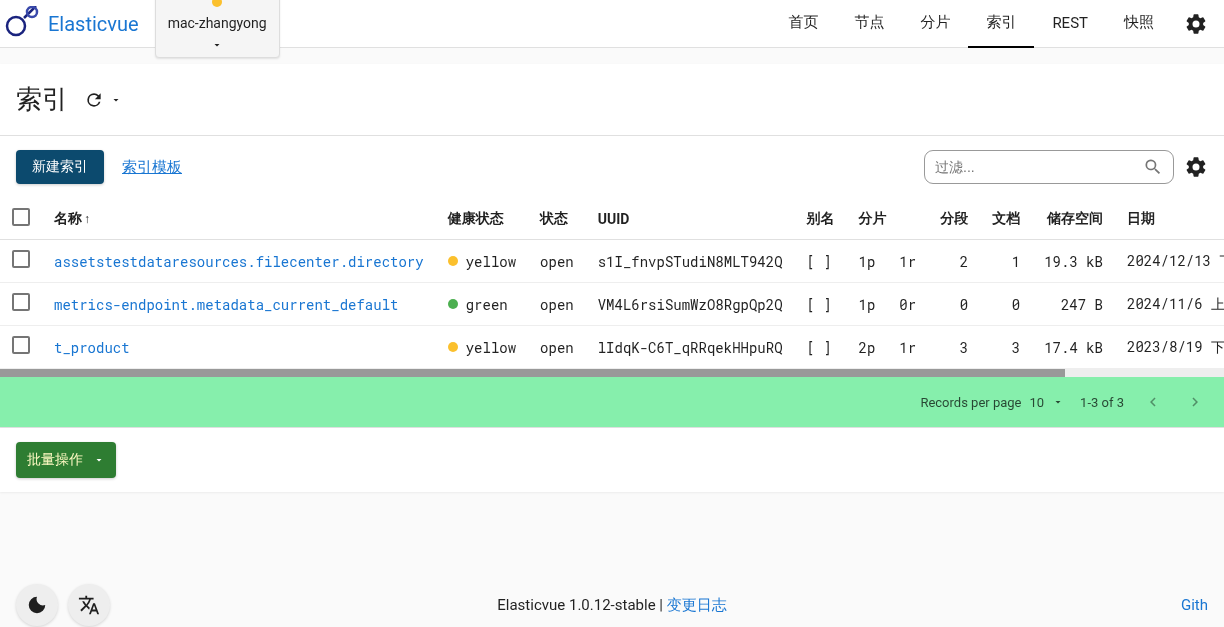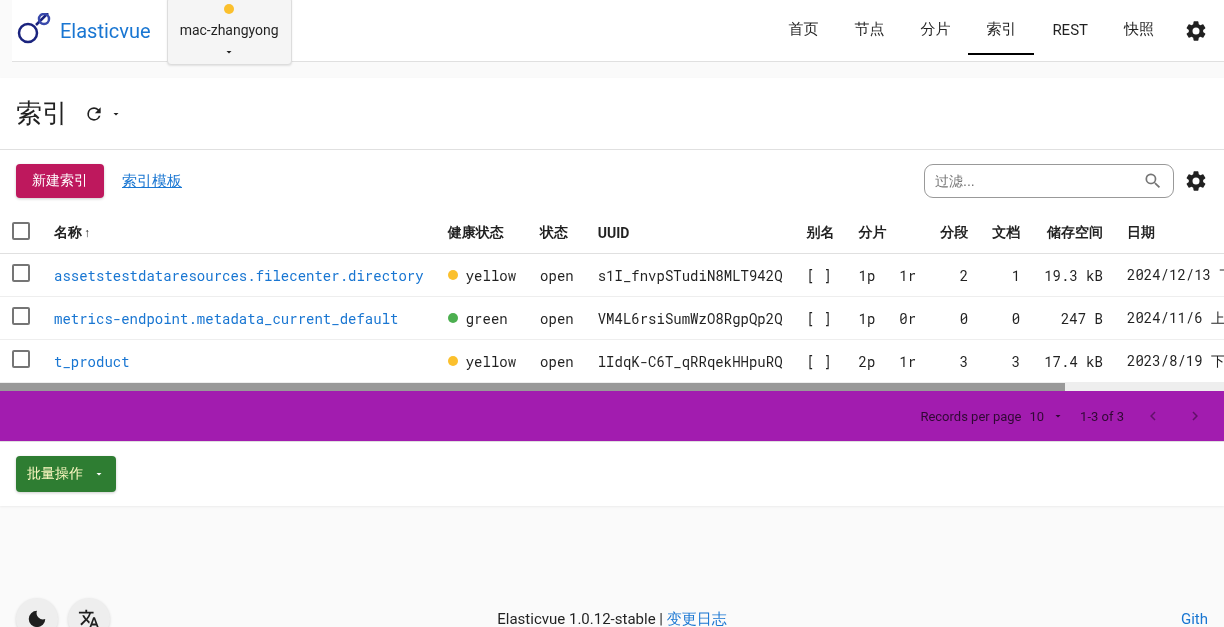--- a/index.html
+++ b/index.html
@@ -1,56 +1,56 @@
 <!DOCTYPE html>
 <html><head>
   <meta charset="utf-8">
   <style>
     * { margin: 0; padding: 0; box-sizing: border-box; }
     body { font-family: Roboto, -apple-system, sans-serif; font-size: 14px; color: rgba(0,0,0,0.87); background: #fafafa; width: 1224px; }
     
-    .app-bar { height: 62px; display: flex; align-items: center; padding: 0 4px; background: #fff; border-bottom: 1px solid #e0e0e0; margin-left: 12px; }
+    .app-bar { height: 48px; display: flex; align-items: center; padding: 0 4px; background: #fff; border-bottom: 1px solid #e0e0e0; }
     .logo-wrap { display: flex; align-items: center; gap: 8px; }
     .logo-icon { width: 36px; height: 36px; }
     .brand { color: #1976d2; font-size: 20px; font-weight: 400; margin-right: 16px; }
     .cluster-chip { display: flex; align-items: center; gap: 8px; background: #f5f5f5; border: 1px solid #ddd; border-radius: 4px; padding: 6px 12px; font-size: 14px; cursor: pointer; box-shadow: 0 1px 2px rgba(0,0,0,0.1); flex-direction: column; }
     .status-dot { width: 10px; height: 10px; border-radius: 50%; }
     .status-yellow { background: #fbc02d; }
     .status-green { background: #4caf50; }
     
     .nav { margin-left: auto; display: flex; align-items: center; gap: 0; }
     .nav-item { padding: 14px 18px; font-size: 15px; color: rgba(0,0,0,0.87); cursor: pointer; border-bottom: 2px solid transparent; }
     .nav-item.active { border-bottom: 2px solid #000; font-weight: 500; }
     .gear-btn { padding: 8px 12px; cursor: pointer; }
     
     .page-header { display: flex; align-items: center; padding: 18px 16px; background: #fff; border-bottom: 1px solid #e0e0e0; box-shadow: 0 1px 2px rgba(0,0,0,0.06); margin-top: 16px; }
     .page-title { font-size: 26px; font-weight: 400; margin-right: 16px; }
     .refresh-group { display: flex; align-items: center; gap: 6px; cursor: pointer; }
     
     .toolbar-row { display: flex; align-items: center; padding: 14px 16px; background: #fff; }
-    .btn-primary { background: #be185d; color: #fff; border: none; border-radius: 4px; padding: 8px 16px; font-size: 14px; cursor: pointer; box-shadow: 0 1px 3px rgba(0,0,0,0.2); }
+    .btn-primary { background: #0c4a6e; color: #fff; border: none; border-radius: 4px; padding: 8px 16px; font-size: 14px; cursor: pointer; box-shadow: 0 1px 3px rgba(0,0,0,0.2); }
     .link { color: #1976d2; text-decoration: underline; margin-left: 18px; cursor: pointer; font-size: 15px; }
     .filter-wrap { margin-left: auto; display: flex; align-items: center; gap: 10px; }
     .filter-box { display: flex; align-items: center; border: 1px solid rgba(0,0,0,0.4); border-radius: 9px; padding: 6px 10px; width: 250px; }
     .filter-input { border: none; outline: none; flex: 1; font-size: 14px; }
     
     table { width: 100%; border-collapse: collapse; background: #fff; }
     th, td { text-align: left; padding: 10px 12px; font-size: 14px; white-space: nowrap; }
     th { font-weight: 700; border-bottom: 1px solid #e0e0e0; }
     td { border-bottom: 1px solid #eee; font-family: "Roboto Mono", Menlo, monospace; }
     .td-name a { color: #1976d2; text-decoration: none; }
     .num { text-align: right; }
     .checkbox { width: 18px; height: 18px; border: 2px solid rgba(0,0,0,0.54); border-radius: 2px; display: inline-block; }
     .health-cell { display: flex; align-items: center; gap: 8px; }
     .sort-arrow { font-size: 12px; margin-left: 2px; }
     
     .scroll-indicator { height: 8px; background: #eee; position: relative; }
     .scroll-thumb { position: absolute; left: 0; top: 0; height: 8px; width: 87%; background: #999; }
     
-    .pagination { background: #a21caf; padding: 12px 16px; display: flex; align-items: center; justify-content: flex-end; gap: 16px; font-size: 13px; color: rgba(0,0,0,0.7); border-bottom: 1px solid #e0e0e0; }
+    .pagination { background: #86efac; padding: 12px 16px; display: flex; align-items: center; justify-content: flex-end; gap: 16px; font-size: 13px; color: rgba(0,0,0,0.7); border-bottom: 1px solid #e0e0e0; }
     .rows-select { display: flex; align-items: center; gap: 8px; }
     .page-btn { color: rgba(0,0,0,0.4); padding: 4px; cursor: pointer; }
     
     .bulk-bar { padding: 14px 16px; background: #fff; box-shadow: 0 1px 2px rgba(0,0,0,0.06); }
     .btn-secondary { background: #2e7d32; color: #fef9c3; border: none; border-radius: 4px; padding: 9px 11px; font-size: 14px; cursor: pointer; display: inline-flex; align-items: center; gap: 10px; box-shadow: 0 1px 3px rgba(0,0,0,0.2); }
     
     .spacer { height: 80px; }
     .footer { background: #fafafa; padding: 12px 16px; display: flex; align-items: center; justify-content: space-between; font-size: 15px; }
     .footer-center { position: absolute; left: 50%; transform: translateX(-50%); }
     .footer a { color: #1976d2; text-decoration: none; }

